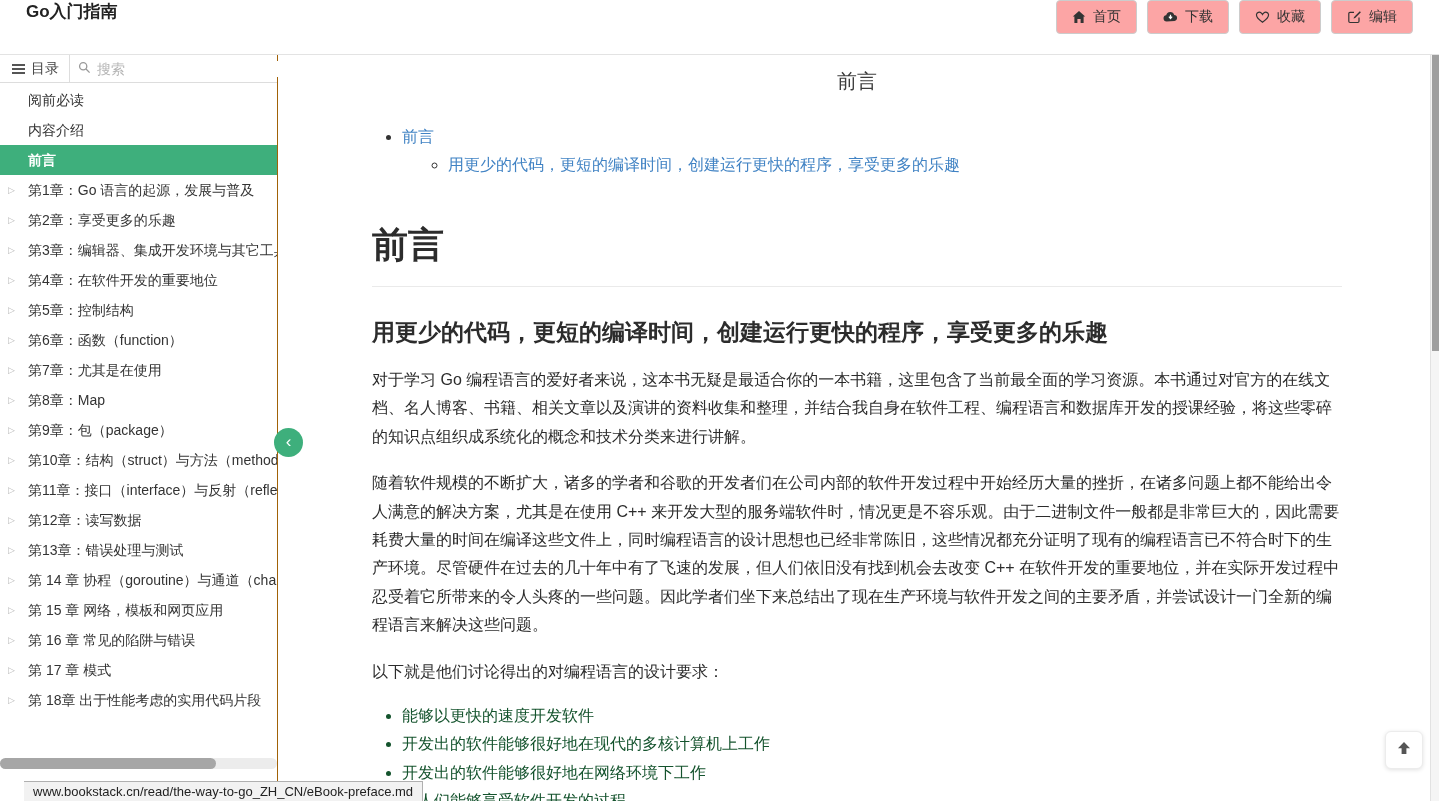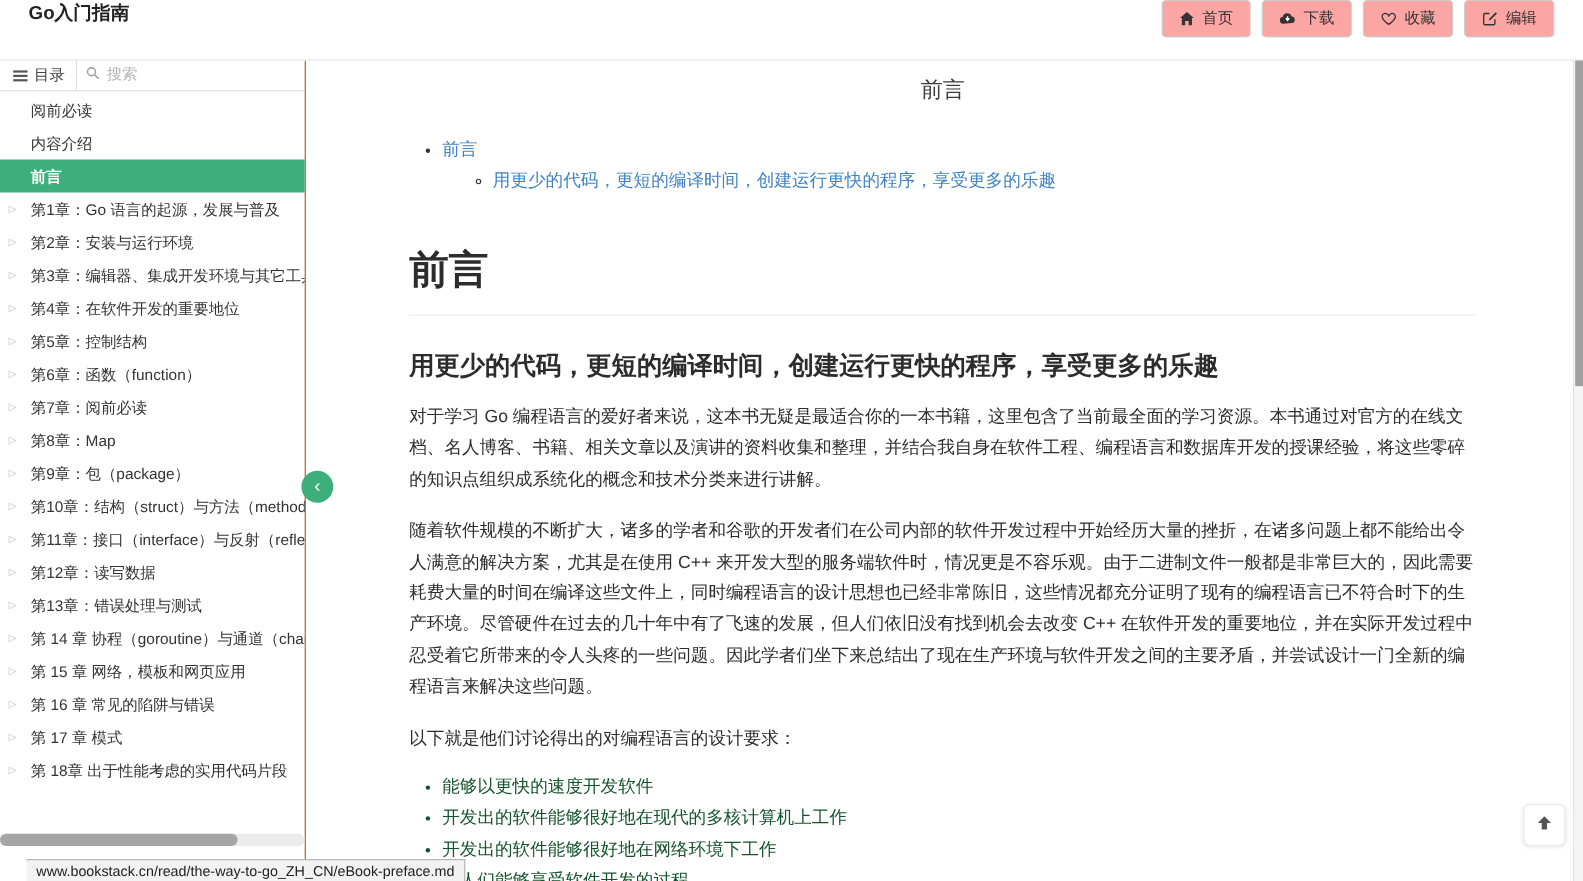--- a/index.html
+++ b/index.html
@@ -25,21 +25,21 @@
   
   .sidebar{position:absolute;left:0;top:55px;width:278px;height:746px;background:#fff;
     border-right:1px solid #a16207;z-index:10;}
   .sidebar-head{display:flex;height:28px;border-bottom:1px solid #ddd;align-items:stretch;}
   .toc-tab{display:flex;align-items:center;gap:6px;padding:0 10px 0 12px;
     border-right:1px solid #ddd;font-size:14px;color:#444;cursor:pointer;white-space:nowrap;}
   .burger{display:inline-flex;flex-direction:column;gap:2px;}
   .burger i{display:block;width:13px;height:2px;background:#555;}
   .search-wrap{flex:1;display:flex;align-items:center;gap:6px;padding:0 8px;}
   .search-wrap input{flex:1;border:none;outline:none;font-size:14px;color:#333;
-    font-family:Liberation Mono, monospace;}
+    font-family:Liberation Sans, sans-serif;}
   .search-wrap input::placeholder{color:#b5b5b5;}
 
   .toc-list{margin-top:2px;}
   .toc-item{position:relative;height:30px;line-height:30px;padding-left:28px;
     font-size:14px;color:#333;white-space:nowrap;overflow:hidden;cursor:pointer;}
   .toc-item .caret{position:absolute;left:8px;top:0;font-size:9px;color:#b9b9b9;
     line-height:30px;}
   .toc-item.active{background:var(--accent);color:#fff;font-weight:bold;}
 
   .h-scroll{position:absolute;left:0;bottom:32px;width:277px;height:11px;
@@ -170,21 +170,21 @@
         <span>前言</span>
       </div>
 
       <div class="toc-item">
         <span class="caret">▷</span>
         <span>第1章：Go 语言的起源，发展与普及</span>
       </div>
 
       <div class="toc-item">
         <span class="caret">▷</span>
-        <span>第2章：安装与运行环境</span>
+        <span>第2章：享受更多的乐趣</span>
       </div>
 
       <div class="toc-item">
         <span class="caret">▷</span>
         <span>第3章：编辑器、集成开发环境与其它工具</span>
       </div>
 
       <div class="toc-item">
         <span class="caret">▷</span>
         <span>第4章：在软件开发的重要地位</span>
@@ -195,21 +195,21 @@
         <span>第5章：控制结构</span>
       </div>
 
       <div class="toc-item">
         <span class="caret">▷</span>
         <span>第6章：函数（function）</span>
       </div>
 
       <div class="toc-item">
         <span class="caret">▷</span>
-        <span>第7章：阅前必读</span>
+        <span>第7章：尤其是在使用</span>
       </div>
 
       <div class="toc-item">
         <span class="caret">▷</span>
         <span>第8章：Map</span>
       </div>
 
       <div class="toc-item">
         <span class="caret">▷</span>
         <span>第9章：包（package）</span>

